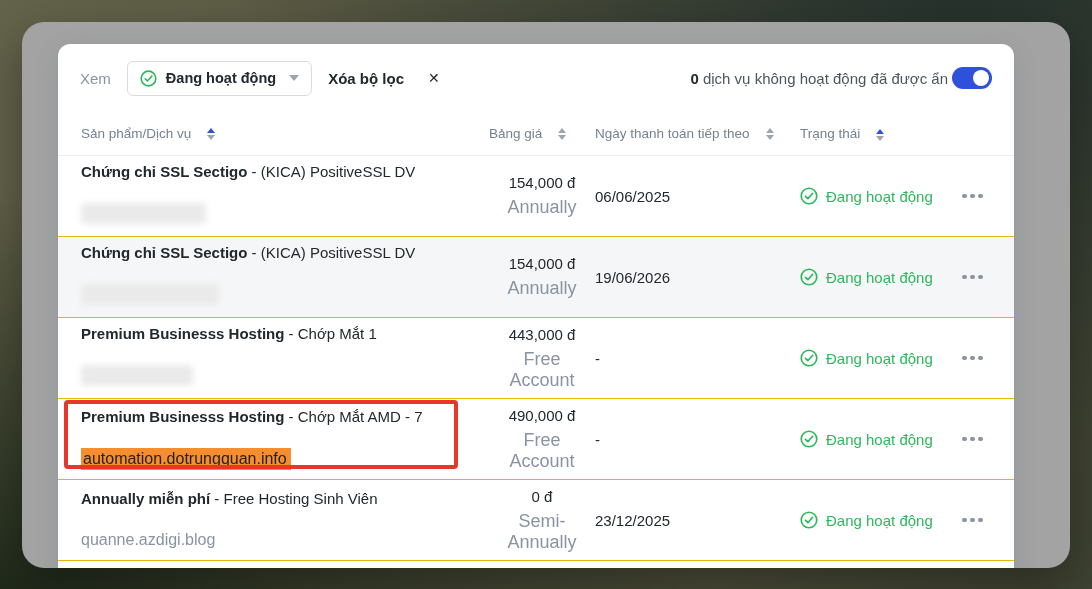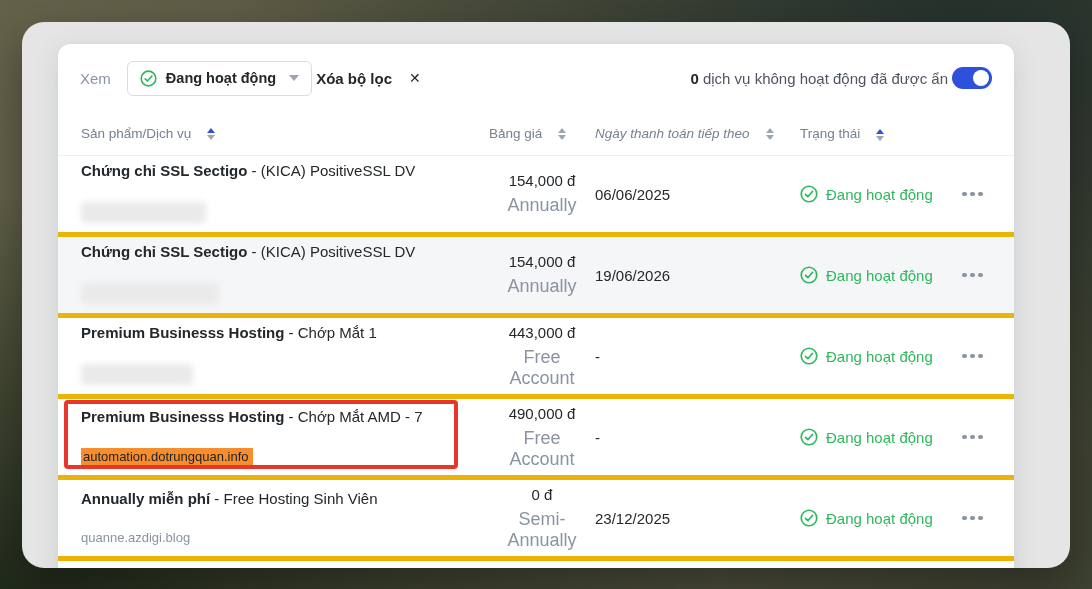--- a/index.html
+++ b/index.html
@@ -7,72 +7,72 @@
   body {
     font-family:"Liberation Sans","DejaVu Sans",sans-serif;
     background:
       radial-gradient(120% 140% at 88% 0%, rgba(36,48,44,.95), rgba(36,48,44,0) 55%),
       radial-gradient(110% 120% at 0% 105%, rgba(24,36,21,.95), rgba(24,36,21,0) 60%),
       linear-gradient(105deg, #63624a, #56553f 45%, #3e4231 100%);
     position:relative;
   }
   .window {
     position:absolute; left:22px; top:22px; width:1048px; height:546px;
-    background:#e5e5e5; border-radius:22px; overflow:hidden;
+    background:#a3a3a3; border-radius:22px; overflow:hidden;
     box-shadow:0 18px 45px rgba(0,0,0,.35);
   }
   .panel {
     position:absolute; left:36px; top:22px; width:956px; height:540px;
     background:#ffffff; border-radius:12px;
     box-shadow:0 6px 26px rgba(60,75,100,.14), 0 0 1px rgba(60,75,100,.18);
     overflow:hidden;
   }
   
   .filter-bar { height:68px; display:flex; align-items:center; padding:0 22px; }
   .view-label { color:#8a93a2; font-size:15px; margin-right:16px; }
   .status-dropdown {
     display:flex; align-items:center; gap:9px; height:35px; padding:0 12px;
     border:1px solid #d8dbe0; border-radius:6px; background:#fff; cursor:pointer;
   }
   .status-dropdown .lbl { font-size:14.5px; font-weight:600; color:#23282c; }
   .caret { width:0; height:0; border-left:5px solid transparent; border-right:5px solid transparent; border-top:6px solid #9da5b1; margin-left:4px; }
-  .clear-filter { display:flex; align-items:center; gap:17px; margin-left:4px; cursor:pointer; }
+  .clear-filter { display:flex; align-items:center; gap:24px; margin-left:16px; cursor:pointer; }
   .clear-filter .lbl { font-size:15px; font-weight:700; color:#23282c; }
   .clear-filter .x { font-size:14px; font-weight:700; color:#23282c; }
   .hidden-group { margin-left:auto; display:flex; align-items:center; gap:4px; }
   .hidden-text { font-size:15px; color:#4f5560; }
   .hidden-text b { color:#23282c; }
   .toggle {
     width:40px; height:22px; border-radius:11px; background:#2e51dc; position:relative; cursor:pointer; flex:0 0 auto;
   }
   .toggle .knob { position:absolute; right:3px; top:3px; width:16px; height:16px; border-radius:50%; background:#fff; }
   
   .thead { height:44px; display:flex; align-items:center; padding-left:23px; border-bottom:1px solid #ebedef; }
   .th { display:flex; align-items:center; gap:16px; font-size:13.5px; color:#768192; cursor:pointer; }
   .th.c-product { width:408px; }
   .th.c-price { width:106px; }
-  .th.c-due { width:205px;font-style:italic; }
+  .th.c-due { width:205px; }
   .th.c-status { width:160px;align-items:flex-end; }
   .sort { display:flex; flex-direction:column; gap:2px; }
   .sort i { display:block; width:0; height:0; border-left:4.5px solid transparent; border-right:4.5px solid transparent; }
   .sort .up { border-bottom:5px solid #9da5b1; }
   .sort .dn { border-top:5px solid #9da5b1; }
   .sort.active .up { border-bottom-color:#2e51dc; }
   
-  .trow { height:81px; display:flex; align-items:center; padding-left:23px; border-bottom:5px solid #eab308; position:relative; background:#fff; }
+  .trow { height:81px; display:flex; align-items:center; padding-left:23px; border-bottom:1px solid #eab308; position:relative; background:#fff; }
   .trow.alt { background:#f5f6f7; }
   .cell { font-size:15px; color:#23282c; }
   .c1 { width:408px; }
   .c2 { width:106px;text-align:center; }
   .c3 { width:205px; }
   .c4 { width:160px; display:flex; align-items:center; gap:8px; }
   .c5 { width:54px; display:flex; justify-content:flex-start; }
   .title { font-size:15px; color:#23282c; line-height:1.2; }
   .title .b { font-weight:700; }
-  .sub { margin-top:22px; font-size:13px; color:#8a93a2; line-height:1.2; min-height:17px; }
+  .sub { margin-top:22px; font-size:16px; color:#8a93a2; line-height:1.2; min-height:17px; }
   .redacted { border-radius:4px; height:21px; background:#eaeaea; filter:blur(3px); }
   .w1 { width:125px; } .w2 { width:138px; } .w3 { width:112px; }
   .hl { display:inline-block; background:#f68d2e; color:#1d2125; font-weight:500; padding:1px 4px 2px 2px; }
   .amount { font-size:15px; color:#23282c; }
   .cycle { margin-top:6px; font-size:18px; color:#8a93a2; }
   .status-txt { font-size:15px; color:#2eb85c; }
   .dots { display:flex; gap:3.5px; align-items:center; cursor:pointer; padding:6px 2px; }
   .dots i { width:4.5px; height:4.5px; border-radius:50%; background:#8a93a2; }
   .check-svg { flex:0 0 auto; display:block; }
   .annotation {

